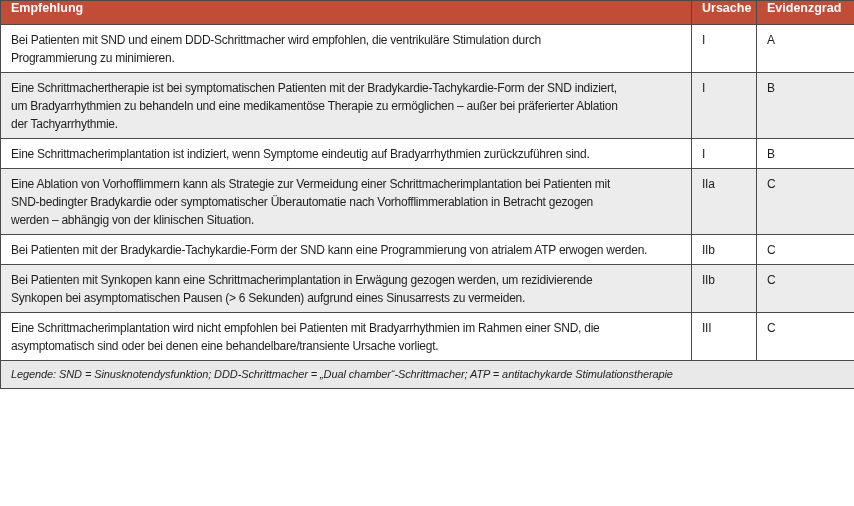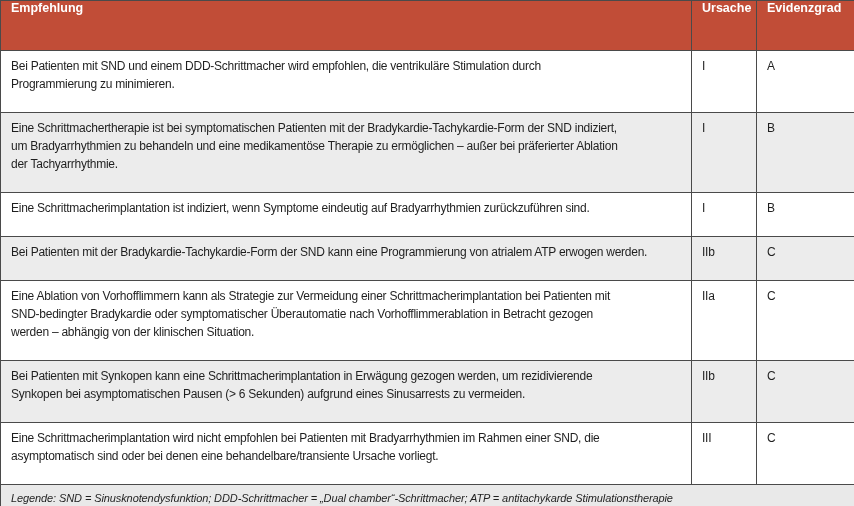--- a/index.html
+++ b/index.html
@@ -30,30 +30,30 @@
   table.reco th, table.reco td{
     border:1px solid var(--border);
     vertical-align:top;
     text-align:left;
   }
   thead th{
     background:var(--header-bg);
     color:var(--header-fg);
     font-size:12.5px;
     font-weight:bold;
-    height:50px;
+    height:24px;
     vertical-align:middle;
     padding:0 10px;
     letter-spacing:0;
   }
   tbody td{
     font-size:12px;
     line-height:18px;
     letter-spacing:-0.25px;
-    padding:6px 10px 19px 10px;
+    padding:6px 10px 5px 10px;
     background:#ffffff;
   }
   tbody tr:nth-child(even) td{
     background:var(--row-alt-bg);
   }
   td.cell-emp{white-space:pre-line;}
   td.cell-kla, td.cell-evi{white-space:nowrap;}
   tr.legend-row td{
     background:var(--legend-bg) !important;
     font-style:italic;
@@ -93,29 +93,29 @@
 der Tachyarrhythmie.</td>
       <td class="cell-kla">I</td>
       <td class="cell-evi">B</td>
     </tr>
     <tr>
       <td class="cell-emp">Eine Schrittmacherimplantation ist indiziert, wenn Symptome eindeutig auf Bradyarrhythmien zurückzuführen sind.</td>
       <td class="cell-kla">I</td>
       <td class="cell-evi">B</td>
     </tr>
     <tr>
-      <td class="cell-emp">Bei Patienten mit der Bradykardie-Tachykardie-Form der SND kann eine Programmierung von atrialem ATP erwogen werden.</td>
-      <td class="cell-kla">IIb</td>
-      <td class="cell-evi">C</td>
-    </tr>
-    <tr>
       <td class="cell-emp">Eine Ablation von Vorhofflimmern kann als Strategie zur Vermeidung einer Schrittmacherimplantation bei Patienten mit
 SND-bedingter Bradykardie oder symptomatischer Überautomatie nach Vorhofflimmerablation in Betracht gezogen
 werden – abhängig von der klinischen Situation.</td>
       <td class="cell-kla">IIa</td>
+      <td class="cell-evi">C</td>
+    </tr>
+    <tr>
+      <td class="cell-emp">Bei Patienten mit der Bradykardie-Tachykardie-Form der SND kann eine Programmierung von atrialem ATP erwogen werden.</td>
+      <td class="cell-kla">IIb</td>
       <td class="cell-evi">C</td>
     </tr>
     <tr>
       <td class="cell-emp">Bei Patienten mit Synkopen kann eine Schrittmacherimplantation in Erwägung gezogen werden, um rezidivierende
 Synkopen bei asymptomatischen Pausen (&gt; 6 Sekunden) aufgrund eines Sinusarrests zu vermeiden.</td>
       <td class="cell-kla">IIb</td>
       <td class="cell-evi">C</td>
     </tr>
     <tr>
       <td class="cell-emp">Eine Schrittmacherimplantation wird nicht empfohlen bei Patienten mit Bradyarrhythmien im Rahmen einer SND, die

